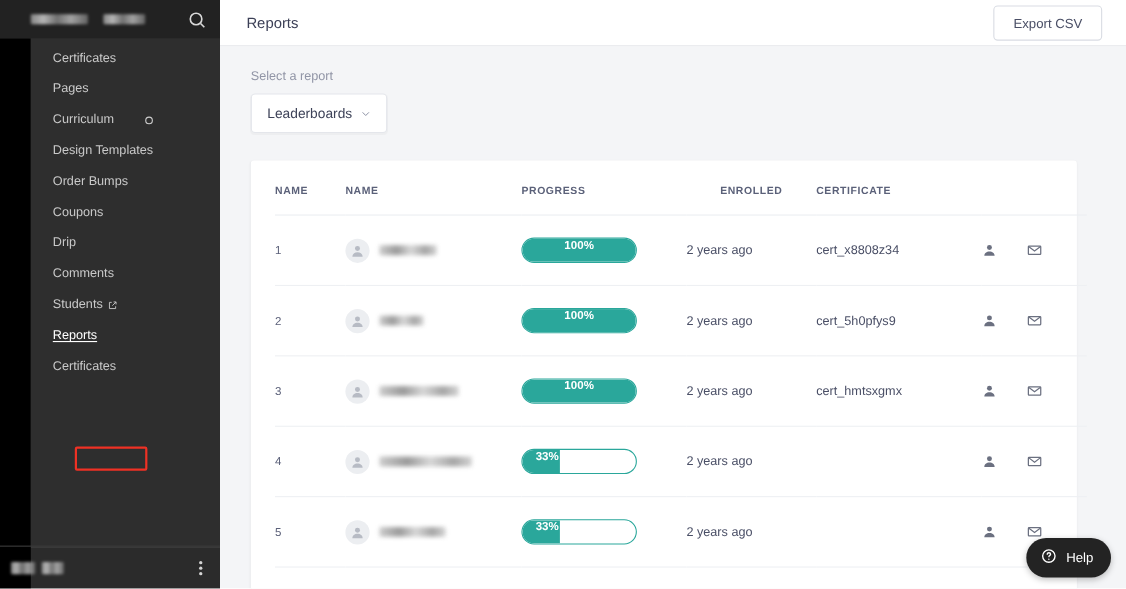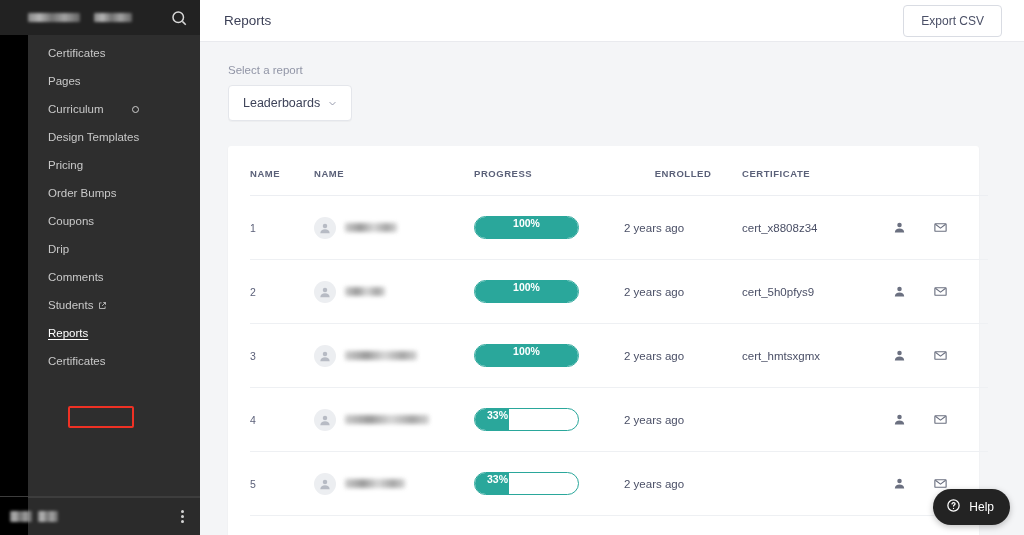--- a/index.html
+++ b/index.html
@@ -335,23 +335,20 @@
           <div class="menu-item">
             <span class="m-label">Curriculum</span>
             <span class="dot-badge">
                 <i class="ring"></i>
               </span>
           </div>
           <div class="menu-item">
             <span class="m-label">Design Templates</span>
           </div>
           <div class="menu-item">
-            <span class="m-label">Pricing</span>
-          </div>
-          <div class="menu-item">
             <span class="m-label">Order Bumps</span>
           </div>
           <div class="menu-item">
             <span class="m-label">Coupons</span>
           </div>
           <div class="menu-item">
             <span class="m-label">Drip</span>
           </div>
           <div class="menu-item">
             <span class="m-label">Comments</span>

